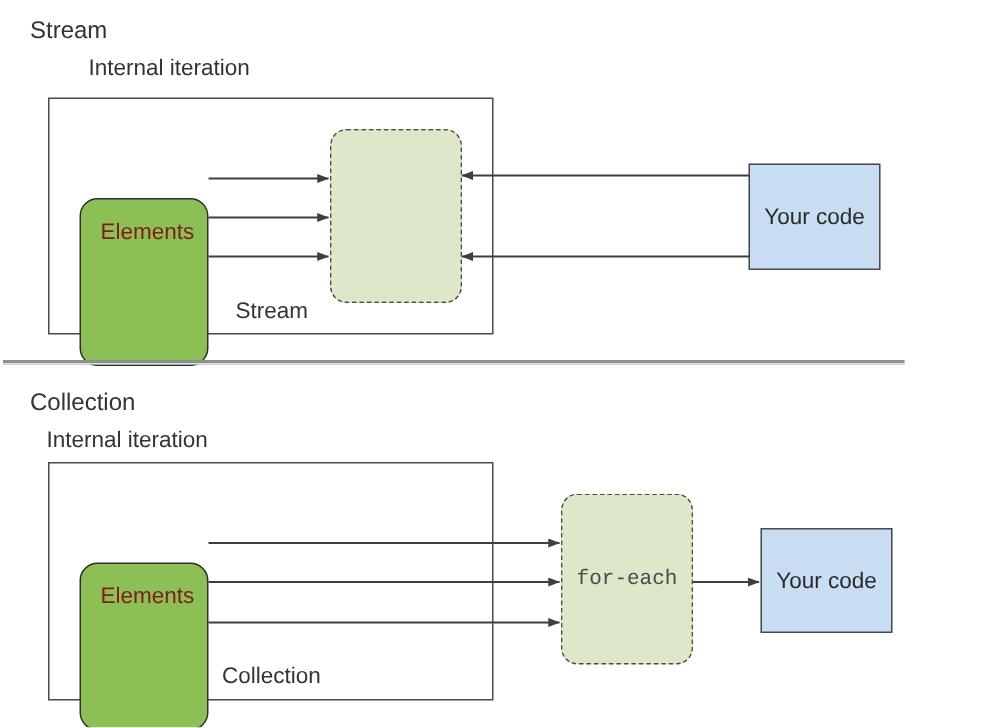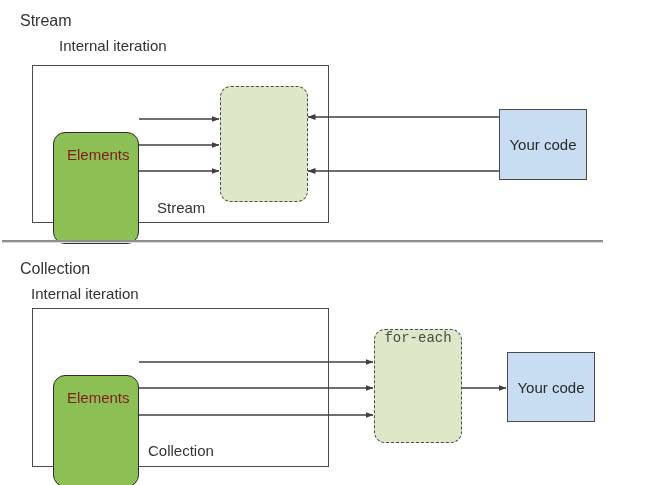--- a/index.html
+++ b/index.html
@@ -42,20 +42,21 @@
     color: #7f1d1d;
     padding: 13px 0 0 13px;
     margin-top: 44px;
   }
   .dashed-box {
     background: var(--pipeline-fill, #DDE8C8);
     border: 1.5px dashed var(--box-border, #4a4a4a);
     border-radius: 11px;
     box-sizing: border-box;
     display: flex;
+    align-items: center;
     justify-content: center;
   }
   .foreach-text {
     font-family: "Liberation Mono", "DejaVu Sans Mono", monospace;
     font-size: 14px;
     color: #4a4a4a;
     white-space: nowrap;
   }
   .blue-box {
     background: var(--your-code-fill, #C8DCF2);

